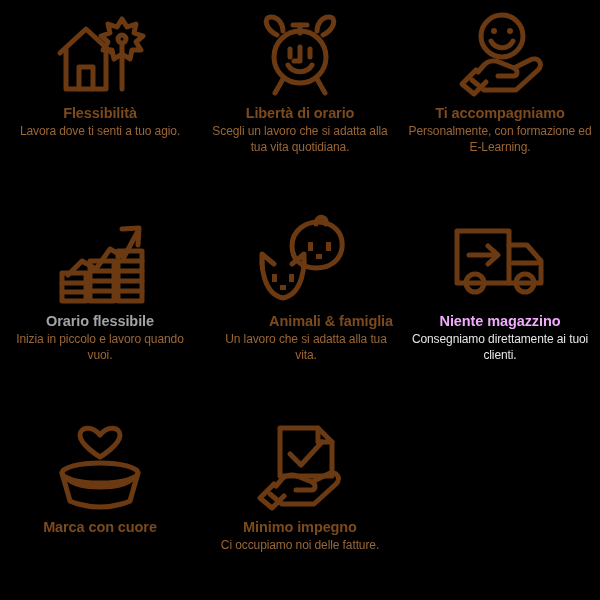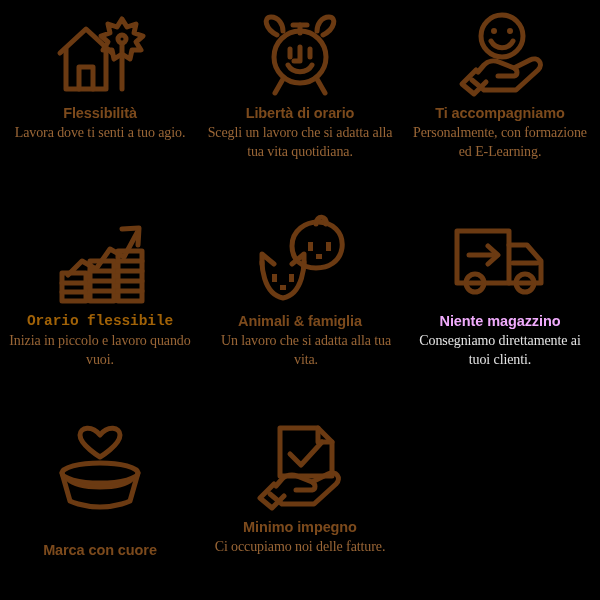--- a/index.html
+++ b/index.html
@@ -72,25 +72,24 @@
   .title {
     font-weight: bold;
     font-size: 14.5px;
     color: #7C4A1C;
     letter-spacing: -0.1px;
     display: block;
     margin-bottom: 1px;
   }
 
   .desc {
-    font-size: 14px;
+    font-size: 12px;
     color: #9A6636;
     display: block;
     letter-spacing: -0.1px;
-    font-family: Liberation Serif, serif;
   }
 
   
   .r2 .icon-wrap { height: 92px; }
   .r3 .icon-wrap { height: 90px; }
 </style>
 </head>
 <body style="background: rgb(0, 0, 0);">
 
 <div class="grid">
@@ -184,21 +183,21 @@
         <path d="M38 74 L62 74" style="stroke: rgb(107, 58, 18);"></path>
 
         <path d="M66 34 L90 34 L90 84 L66 84 Z" style="stroke: rgb(107, 58, 18);"></path>
         <path d="M66 44 L90 44" style="stroke: rgb(107, 58, 18);"></path>
         <path d="M66 54 L90 54" style="stroke: rgb(107, 58, 18);"></path>
         <path d="M66 64 L90 64" style="stroke: rgb(107, 58, 18);"></path>
         <path d="M66 74 L90 74" style="stroke: rgb(107, 58, 18);"></path>
       </svg>
     </div>
     <div class="txt">
-      <span class="title" style="color: #a16207; font-family: Liberation Mono, monospace;">Orario flessibile</span>
+      <span class="title" style="color: #a3a3a3;">Orario flessibile</span>
       <span class="desc" style="color: rgb(154, 102, 54);">Inizia in piccolo e lavoro quando vuoi.</span>
     </div>
   </div>
 
   <div class="cell r2">
     <div class="icon-wrap">
       <svg width="96" height="88" viewBox="0 0 96 88">
 
         <path d="M40 30 C40 14 54 6 66 6 C80 6 92 16 90 32 C88 46 76 52 64 52 C50 52 40 44 40 30 Z" style="stroke: rgb(107, 58, 18);"></path>
 
@@ -213,21 +212,21 @@
         <path d="M52 48 L52 38 L40 48" style="stroke: rgb(107, 58, 18);"></path>
         <path d="M10 46 C10 46 10 78 31 82 C52 78 52 46 52 46" style="stroke: rgb(107, 58, 18);"></path>
 
         <path class="solid" d="M20 58 h5 v8 h-5 Z" style="fill: rgb(107, 58, 18);"></path>
         <path class="solid" d="M37 58 h5 v8 h-5 Z" style="fill: rgb(107, 58, 18);"></path>
 
         <path class="solid" d="M28 69 h6 v5 h-6 Z" style="fill: rgb(107, 58, 18);"></path>
       </svg>
     </div>
     <div class="txt">
-      <span class="title" style="color: rgb(124, 74, 28);">Animali &amp; famiglia</span>
+      <span class="title" style="color: rgb(124, 74, 28); text-align: right;">Animali &amp; famiglia</span>
       <span class="desc" style="color: rgb(154, 102, 54); margin-left: 12px;">Un lavoro che si adatta alla tua vita.</span>
     </div>
   </div>
 
   <div class="cell r2">
     <div class="icon-wrap">
       <svg width="98" height="78" viewBox="0 0 98 78">
 
         <path d="M6 10 L58 10 L58 62 L6 62 Z" style="stroke: rgb(107, 58, 18);"></path>
 
@@ -255,21 +254,21 @@
         <path d="M46 32 C46 32 26 20 26 10 C26 2 38 0 46 10 C54 0 66 2 66 10 C66 20 46 32 46 32 Z" style="stroke: rgb(107, 58, 18);"></path>
 
         <ellipse cx="46" cy="48" rx="38" ry="10" style="stroke: rgb(107, 58, 18);"></ellipse>
 
         <path d="M8 48 L16 76 C16 76 28 82 46 82 C64 82 76 76 76 76 L84 48" style="stroke: rgb(107, 58, 18);"></path>
 
         <path d="M14 54 C20 60 34 62 46 62 C58 62 72 60 78 54" style="stroke: rgb(107, 58, 18);"></path>
       </svg>
     </div>
     <div class="txt">
-      <span class="title" style="color: rgb(124, 74, 28); margin-top: 23px;">Marca con cuore</span>
+      <span class="title" style="color: rgb(124, 74, 28);">Marca con cuore</span>
     </div>
   </div>
 
   <div class="cell r3">
     <div class="icon-wrap">
       <svg width="92" height="86" viewBox="0 0 92 86">
 
         <path d="M26 4 L64 4 L78 18 L78 52 L26 52 Z" style="stroke: rgb(107, 58, 18);"></path>
         <path d="M64 4 L64 18 L78 18" style="stroke: rgb(107, 58, 18);"></path>
 

